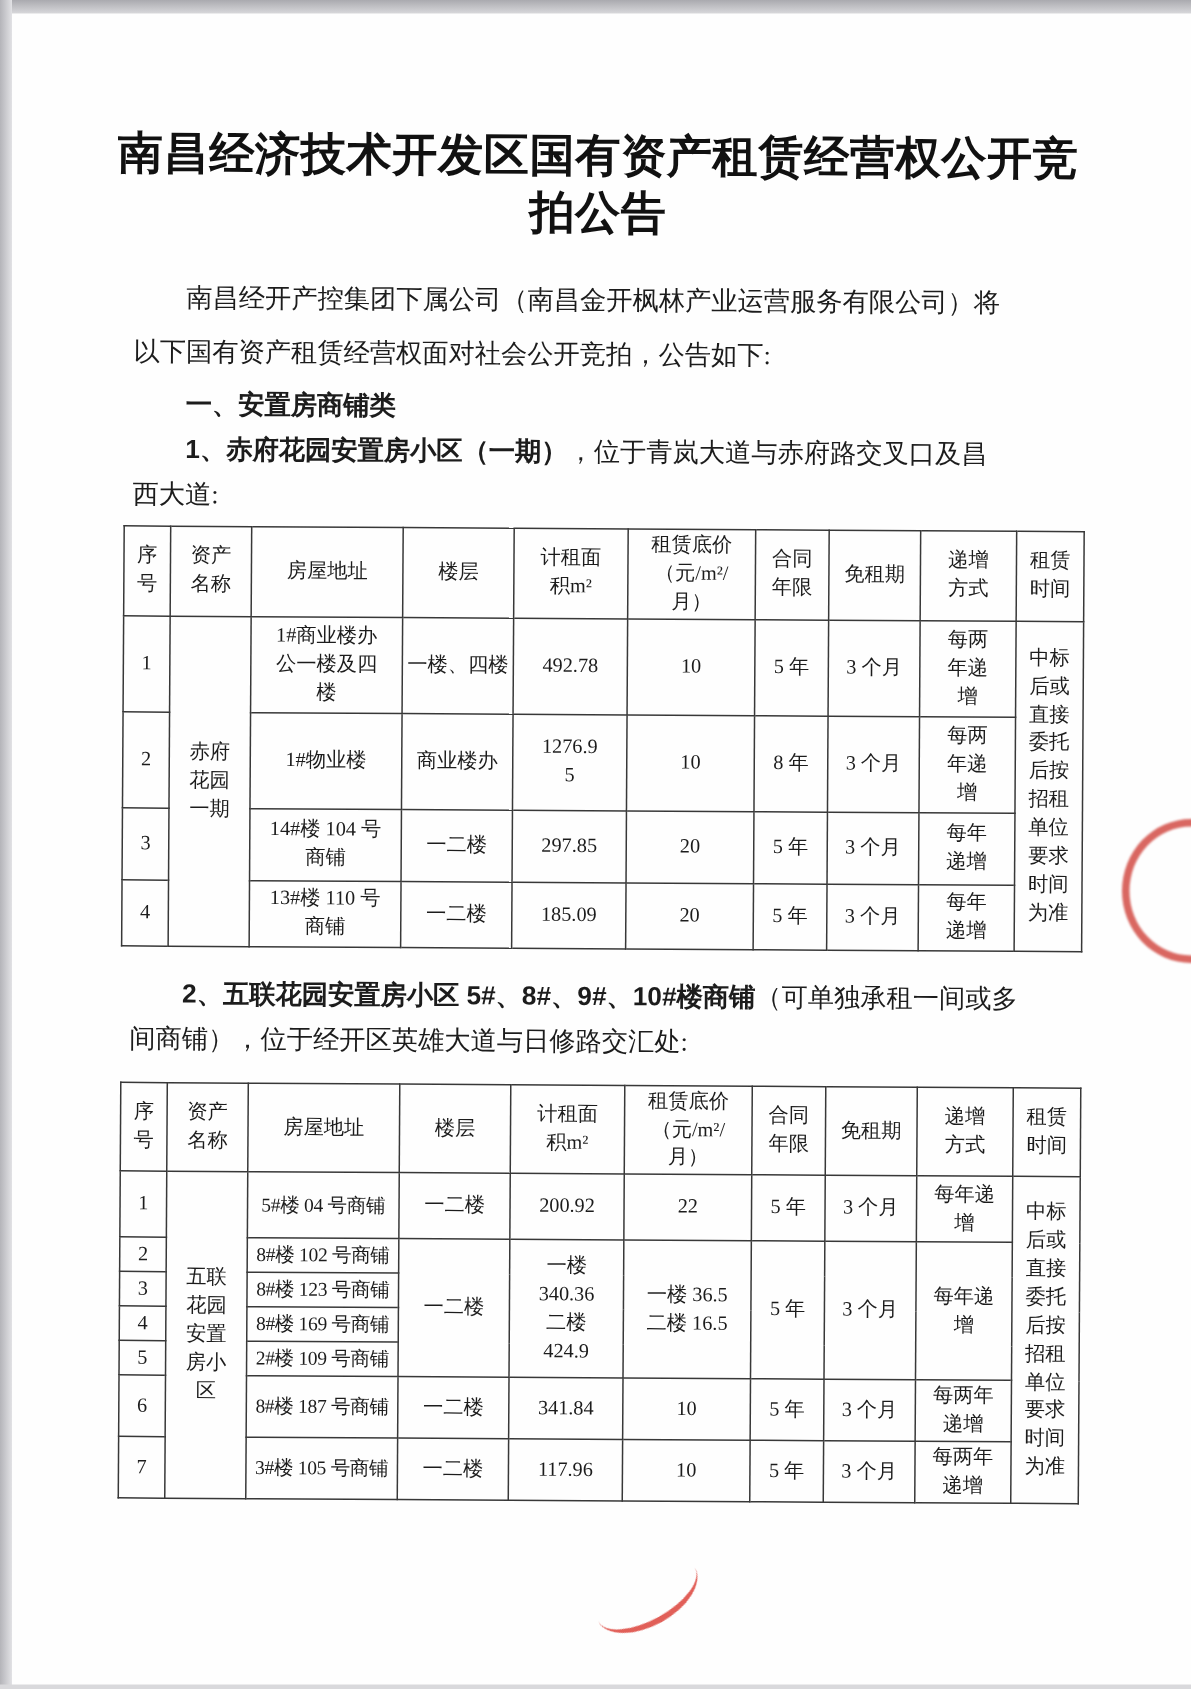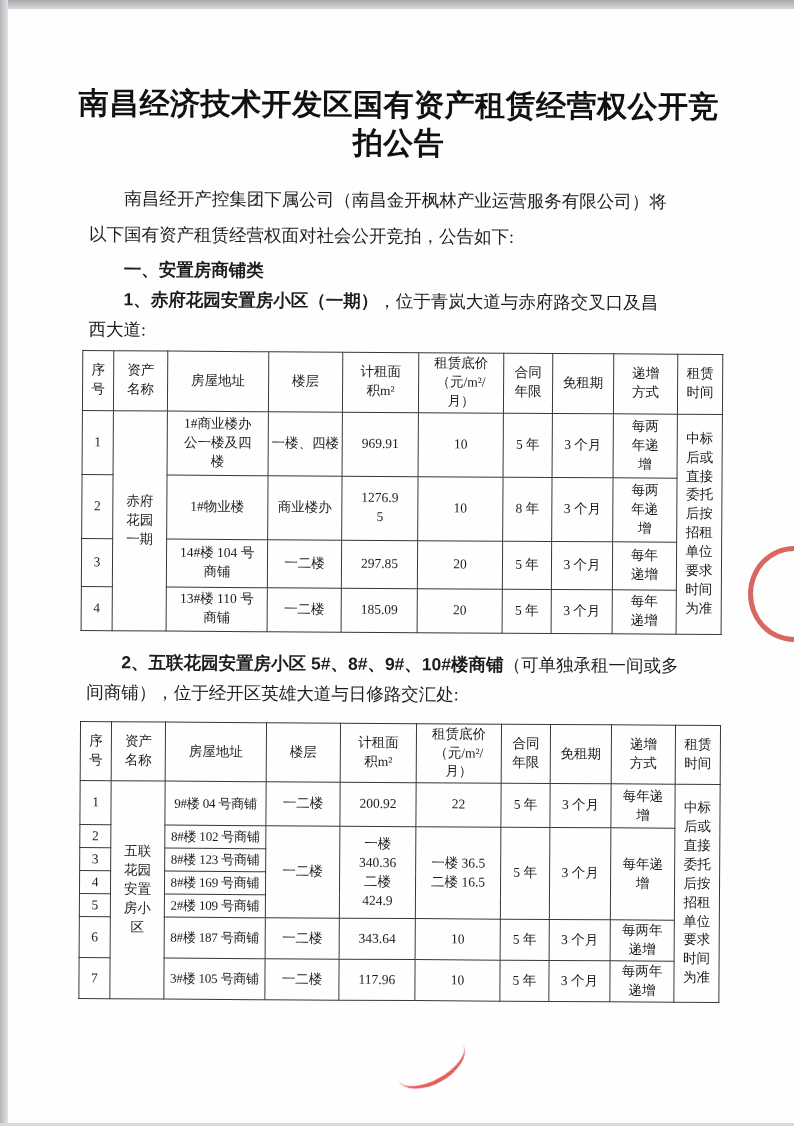--- a/index.html
+++ b/index.html
@@ -143,21 +143,21 @@
       </tr>
       <tr style="height:64px">
         <td>1</td>
         <td class="vcell" rowspan="4">赤府
 花园
 一期</td>
         <td>1#商业楼办
 公一楼及四
 楼</td>
         <td>一楼、四楼</td>
-        <td>969.91</td>
+        <td>492.78</td>
         <td>10</td>
         <td>5 年</td>
         <td>3 个月</td>
         <td>每两
 年递
 增</td>
         <td class="vcell" rowspan="4">中标
 后或
 直接
 委托
@@ -245,21 +245,21 @@
         <th>租赁
 时间</th>
       </tr>
       <tr style="height:44px">
         <td>1</td>
         <td class="vcell" rowspan="7">五联
 花园
 安置
 房小
 区</td>
-        <td class="nw">9#楼 04 号商铺</td>
+        <td class="nw">5#楼 04 号商铺</td>
         <td>一二楼</td>
         <td>200.92</td>
         <td>22</td>
         <td>5 年</td>
         <td>3 个月</td>
         <td>每年递
 增</td>
         <td class="vcell" rowspan="7">中标
 后或
 直接
@@ -295,21 +295,21 @@
         <td class="nw">8#楼 169 号商铺</td>
       </tr>
       <tr style="height:23px">
         <td>5</td>
         <td class="nw">2#楼 109 号商铺</td>
       </tr>
       <tr style="height:38px">
         <td>6</td>
         <td class="nw">8#楼 187 号商铺</td>
         <td>一二楼</td>
-        <td>343.64</td>
+        <td>341.84</td>
         <td>10</td>
         <td>5 年</td>
         <td>3 个月</td>
         <td>每两年
 递增</td>
       </tr>
       <tr style="height:40px">
         <td>7</td>
         <td class="nw">3#楼 105 号商铺</td>
         <td>一二楼</td>

